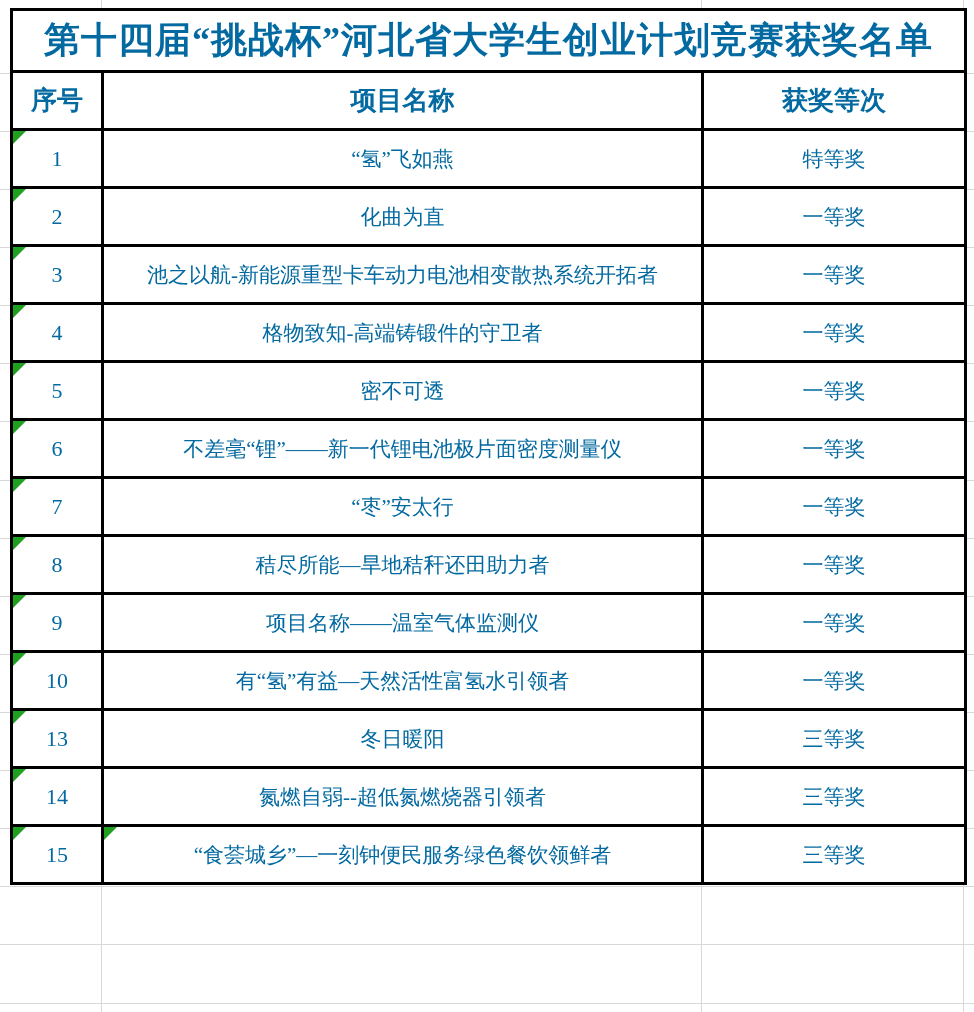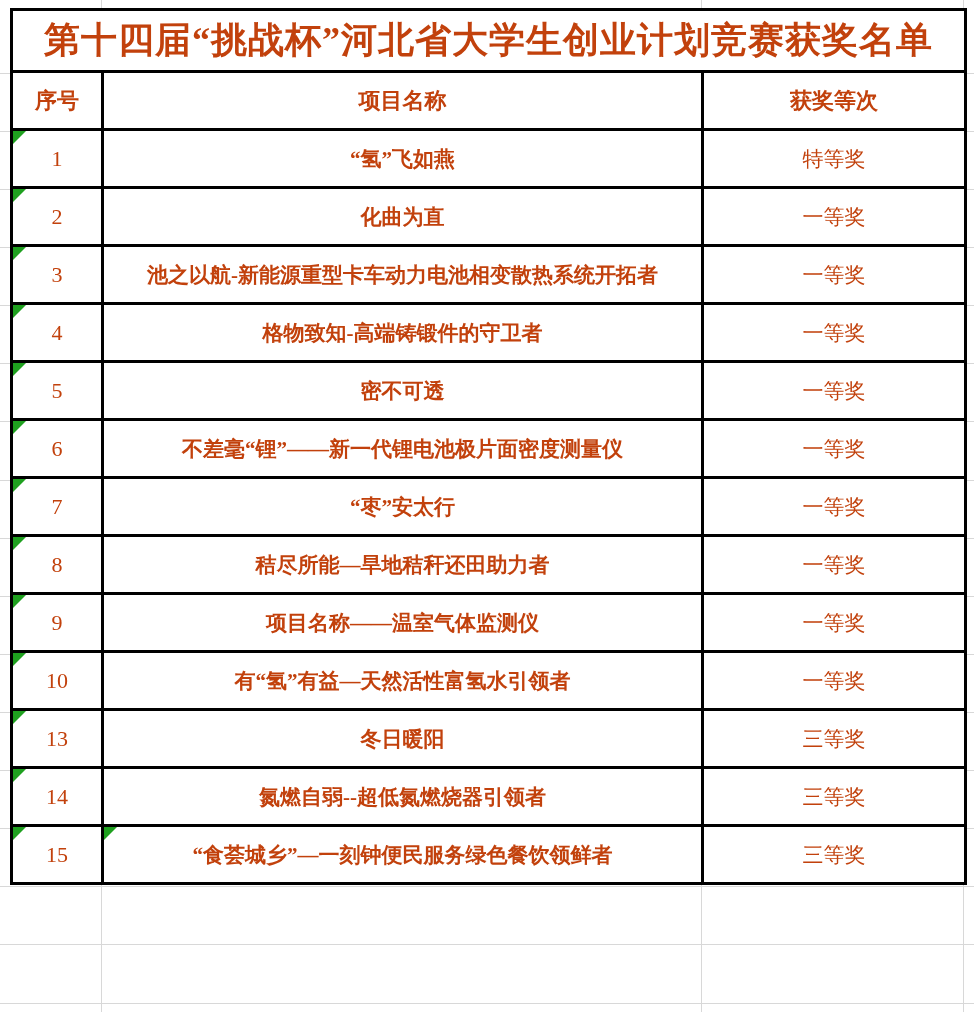--- a/index.html
+++ b/index.html
@@ -36,37 +36,37 @@
     background: var(--c-bg);
   }
   .award-table td {
     border: 3px solid var(--c-border);
     background: var(--c-bg);
     text-align: center;
     vertical-align: middle;
     padding: 0 4px;
     position: relative;
     overflow: hidden;
-    color: #c2410c;
+    color: #0369a1;
   }
   tr.title-row { height: 62px; }
   .title-cell {
     font-size: 36px;
     font-weight: bold;
     letter-spacing: 1px;
     white-space: nowrap;
   }
   tr.header-row { height: 58px; }
   tr.header-row td {
-    font-size: 22px;
+    font-size: 26px;
     font-weight: bold;
   }
   tr.data-row { height: 58px; }
   td.c-no { font-size: 22px; }
-  td.c-project { font-size: 21px; white-space: nowrap; font-weight: bold; }
+  td.c-project { font-size: 21px; white-space: nowrap; }
   td.c-award { font-size: 21px; }
   .cell-text { position: relative; z-index: 1; }
   .error-triangle {
     position: absolute;
     top: 0;
     left: 0;
     width: 13px;
     height: 13px;
     background: var(--c-triangle);
     clip-path: polygon(0 0, 100% 0, 0 100%);

